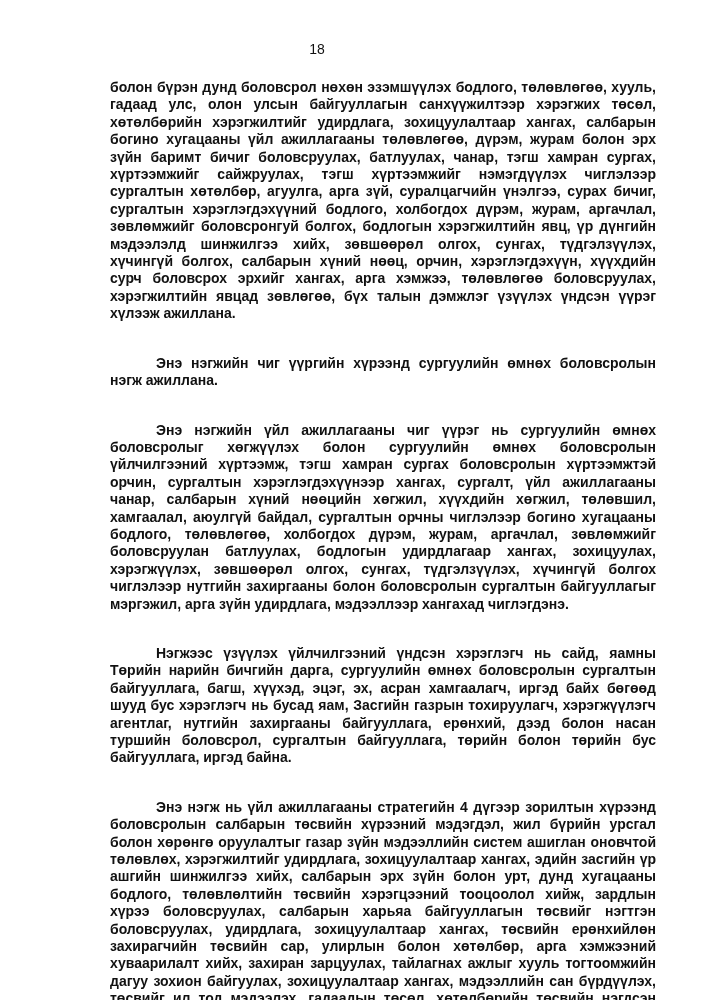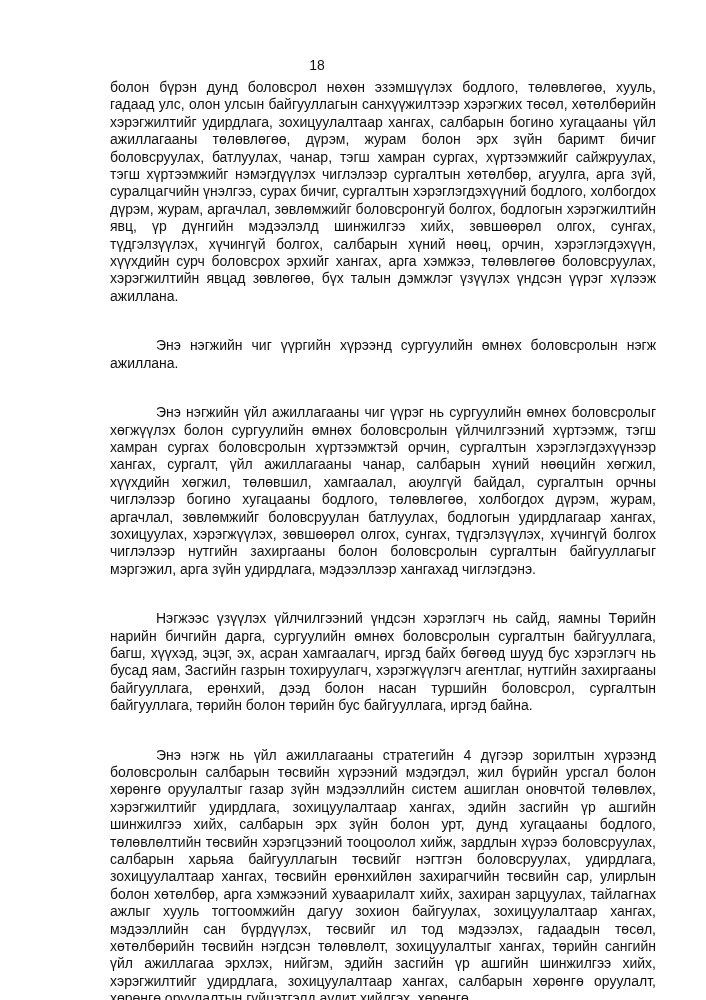--- a/index.html
+++ b/index.html
@@ -3,28 +3,28 @@
 <meta charset="utf-8">
 <style>
   html, body { margin: 0; padding: 0; background: #ffffff; }
   body { width: 706px; height: 1000px; overflow: hidden; position: relative; }
   .page {
     position: absolute; left: 0; top: 0; width: 706px; height: 1000px;
     background: #ffffff; color: #111111;
     font-family: "Liberation Sans", sans-serif;
   }
   .page-number {
-    position: absolute; top: 57px; left: 0; width: 634px;
+    position: absolute; top: 41px; left: 0; width: 634px;
     text-align: center; font-size: 14px; line-height: 16px;
   }
   .body {
     position: absolute; left: 110px; top: 79px; width: 546px;
     font-size: 14px; line-height: 17.4px;
   }
-  .para { margin: 0 0 17.4px 0; text-align: justify; text-align-last: left; }
+  .para { margin: 0 0 17.4px 0; text-align: justify; text-align-last: left; font-weight: bold; }
   .indent { text-indent: 46px; margin-top: 32px; }
   .heading-indent { text-indent: 66px; }
 </style>
 </head>
 <body>
 
 <div class="page">
   <div class="page-number">18</div>
   <div class="body">
     <p class="para">болон бүрэн дунд боловсрол нөхөн эзэмшүүлэх бодлого, төлөвлөгөө, хууль, гадаад улс, олон улсын байгууллагын санхүүжилтээр хэрэгжих төсөл, хөтөлбөрийн хэрэгжилтийг удирдлага, зохицуулалтаар хангах, салбарын богино хугацааны үйл ажиллагааны төлөвлөгөө, дүрэм, журам болон эрх зүйн баримт бичиг боловсруулах, батлуулах, чанар, тэгш хамран сургах, хүртээмжийг сайжруулах, тэгш хүртээмжийг нэмэгдүүлэх чиглэлээр сургалтын хөтөлбөр, агуулга, арга зүй, суралцагчийн үнэлгээ, сурах бичиг, сургалтын хэрэглэгдэхүүний бодлого, холбогдох дүрэм, журам, аргачлал, зөвлөмжийг боловсронгуй болгох, бодлогын хэрэгжилтийн явц, үр дүнгийн мэдээлэлд шинжилгээ хийх, зөвшөөрөл олгох, сунгах, түдгэлзүүлэх, хүчингүй болгох, салбарын хүний нөөц, орчин, хэрэглэгдэхүүн, хүүхдийн сурч боловсрох эрхийг хангах, арга хэмжээ, төлөвлөгөө боловсруулах, хэрэгжилтийн явцад зөвлөгөө, бүх талын дэмжлэг үзүүлэх үндсэн үүрэг хүлээж ажиллана.</p>

